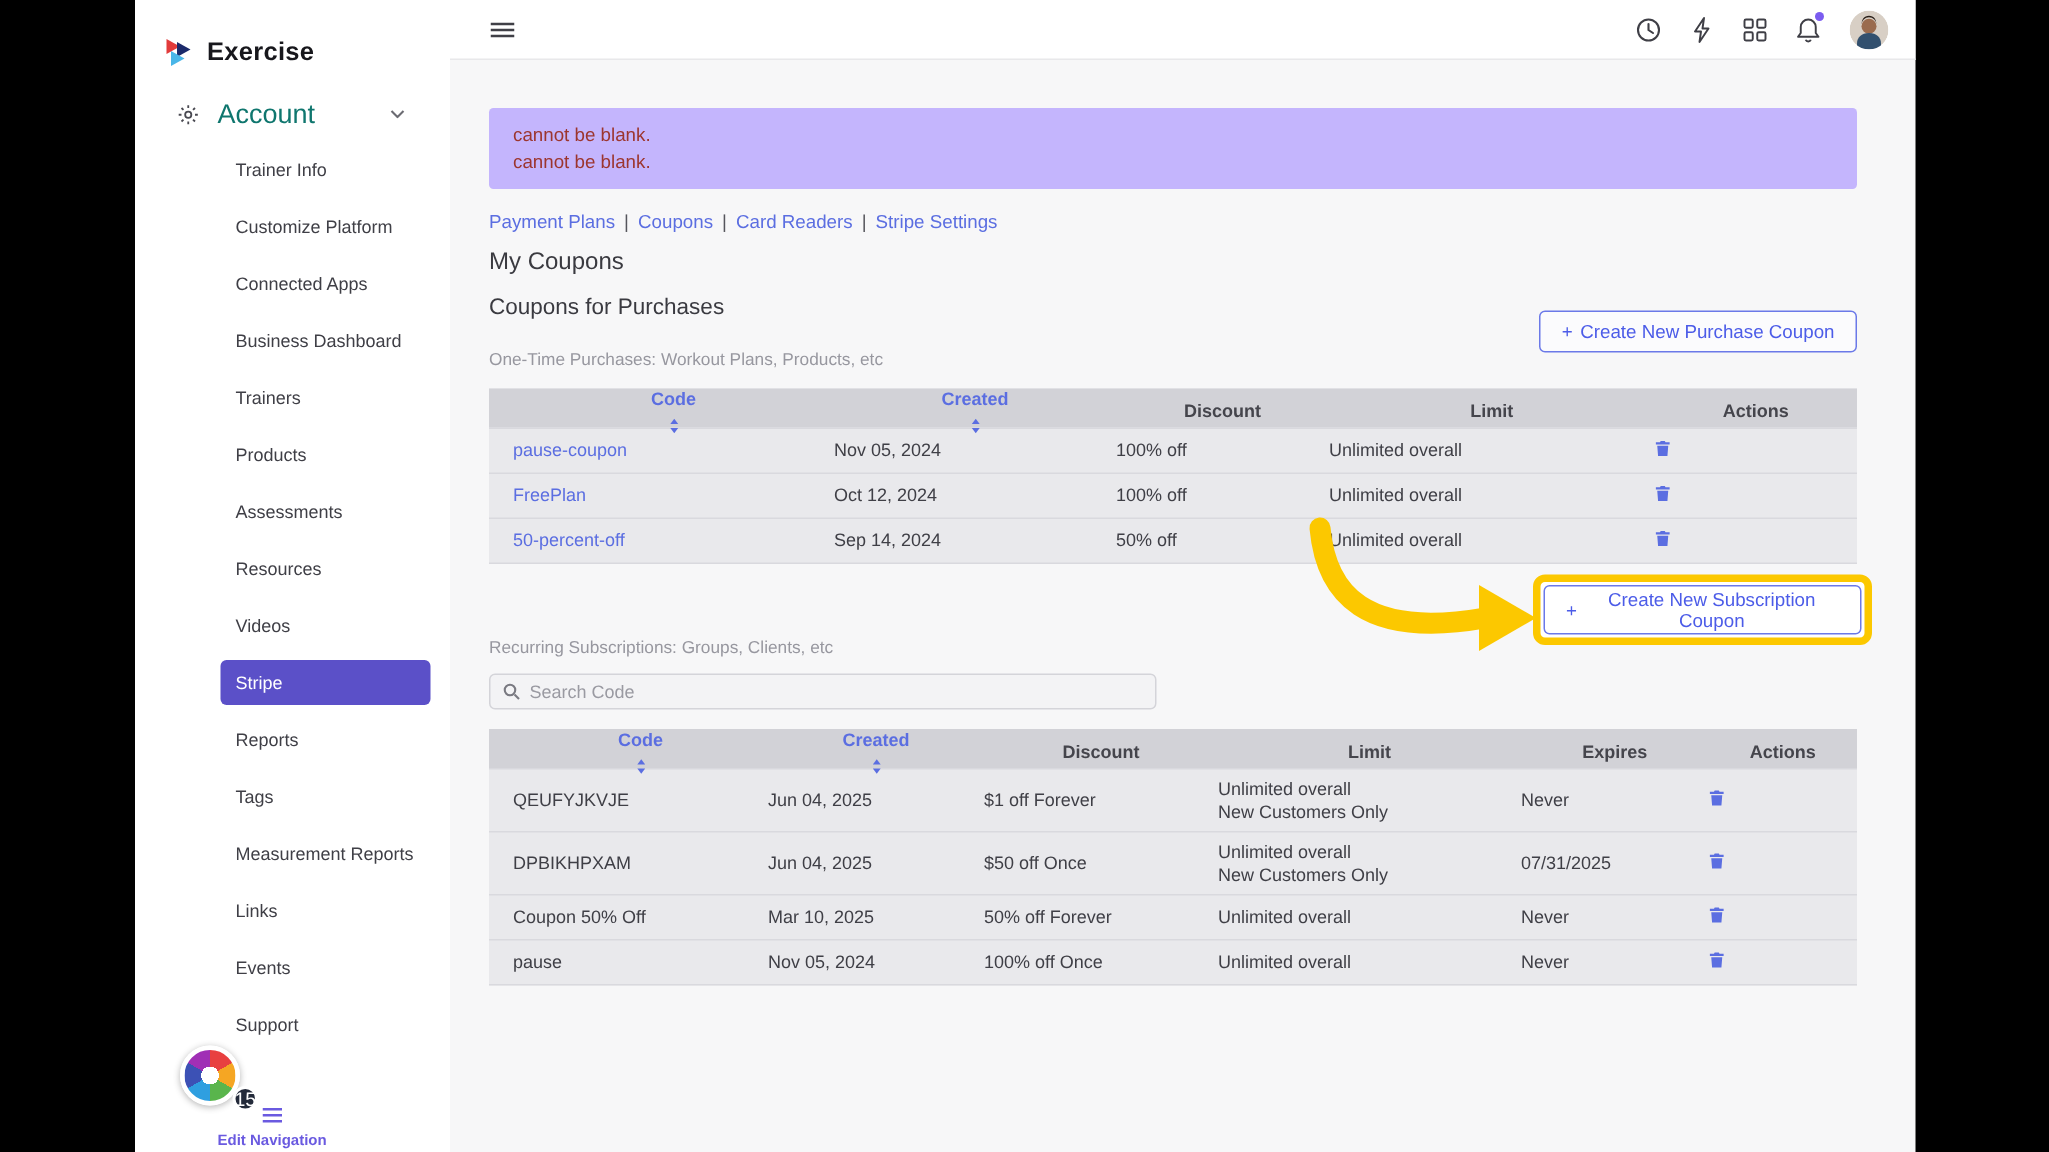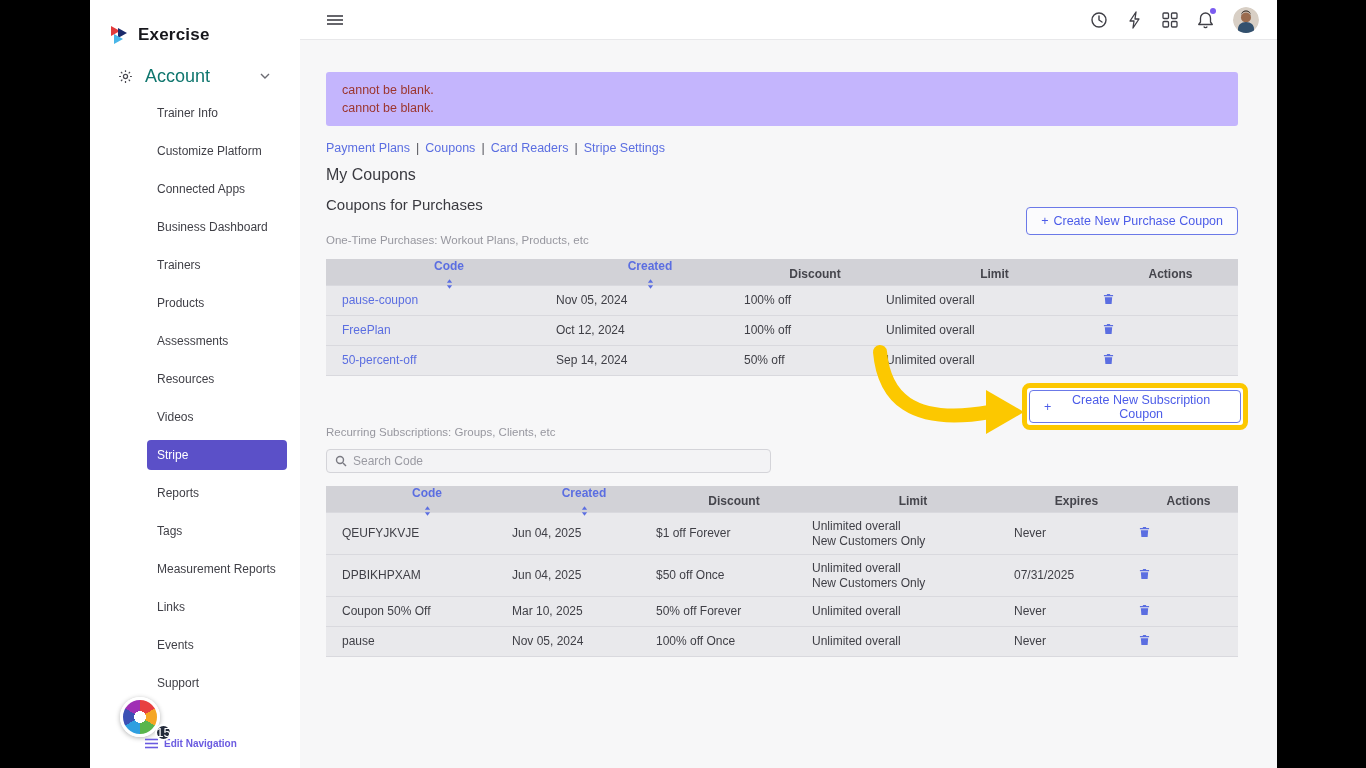--- a/index.html
+++ b/index.html
@@ -17,21 +17,21 @@
   .nav-item { height:38px; margin:0 13px 0 45px; display:flex; align-items:center; cursor:pointer; }
   .nav-item .pill { display:flex; align-items:center; width:100%; height:30px; padding-left:10px; border-radius:4px; font-size:12px; color:#3f3f46; }
   .nav-item.active .pill { background:#5b50c8; color:#fff; }
   .nav-item.shifted .pill { padding-left:33px; }
   .float-logo { position:absolute; left:30px; top:697px; width:40px; height:40px; border-radius:50%;
     background: radial-gradient(circle at center, #ffffff 0 6px, rgba(255,255,255,0) 6px),
       conic-gradient(#e84040 0 60deg, #f5a623 60deg 120deg, #59b54c 120deg 180deg, #2f9fe0 180deg 240deg, #3c51b5 240deg 300deg, #a02fb5 300deg 360deg);
     border:3px solid #fff; box-shadow:0 1px 5px rgba(0,0,0,.3); cursor:pointer; }
   .badge { position:absolute; left:65px; top:724px; width:17px; height:17px; border-radius:50%; background:#232a3a; color:#fff;
     font-size:13px; display:flex; align-items:center; justify-content:center; border:2px solid #fff; z-index:3; }
-  .edit-nav { position:absolute; left:55px; top:738px; display:flex; align-items:flex-end; gap:6px; color:#6a5ae0; font-size:10px; font-weight:700; cursor:pointer; }
+  .edit-nav { position:absolute; left:55px; top:738px; display:flex; align-items:center; gap:6px; color:#6a5ae0; font-size:10px; font-weight:700; cursor:pointer;flex-direction:column; }
 
   
   .main { position:absolute; left:300px; top:0; width:977px; height:768px; background:#f7f7f8; }
   .topbar { height:40px; background:#fff; border-bottom:1px solid #e8e8ea; display:flex; align-items:center; justify-content:space-between; padding:0 18px 0 27px; }
   .hamburger { display:flex; cursor:pointer; }
   .topbar-icons { display:flex; align-items:center; gap:19px; }
   .tb-icon { display:flex; position:relative; cursor:pointer; }
   .bell-dot { position:absolute; right:-2px; top:-3px; width:6px; height:6px; border-radius:50%; background:#7b5cf0; }
   .avatar { width:26px; height:26px; border-radius:50%; overflow:hidden; cursor:pointer; }
 

